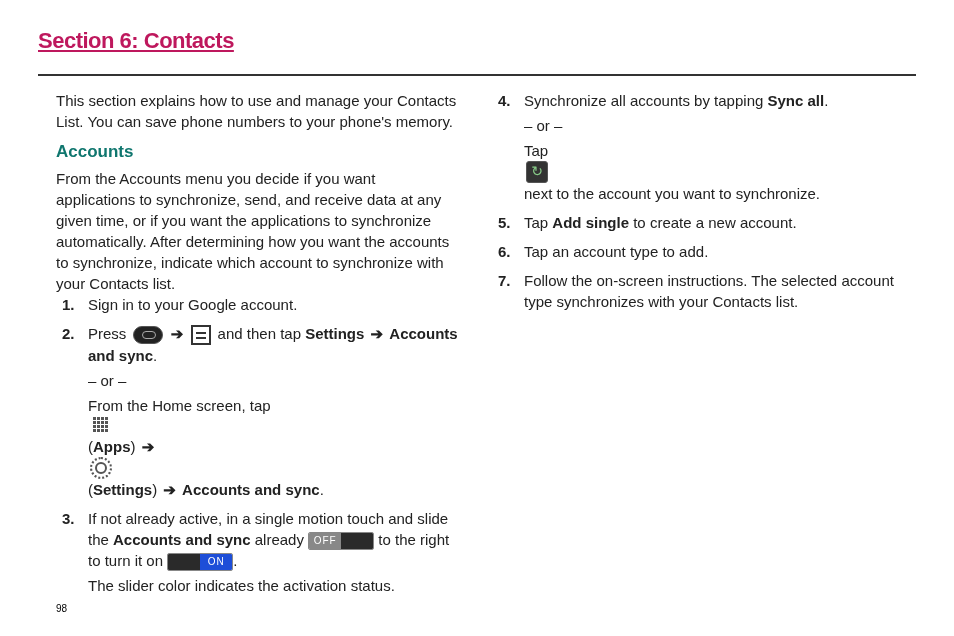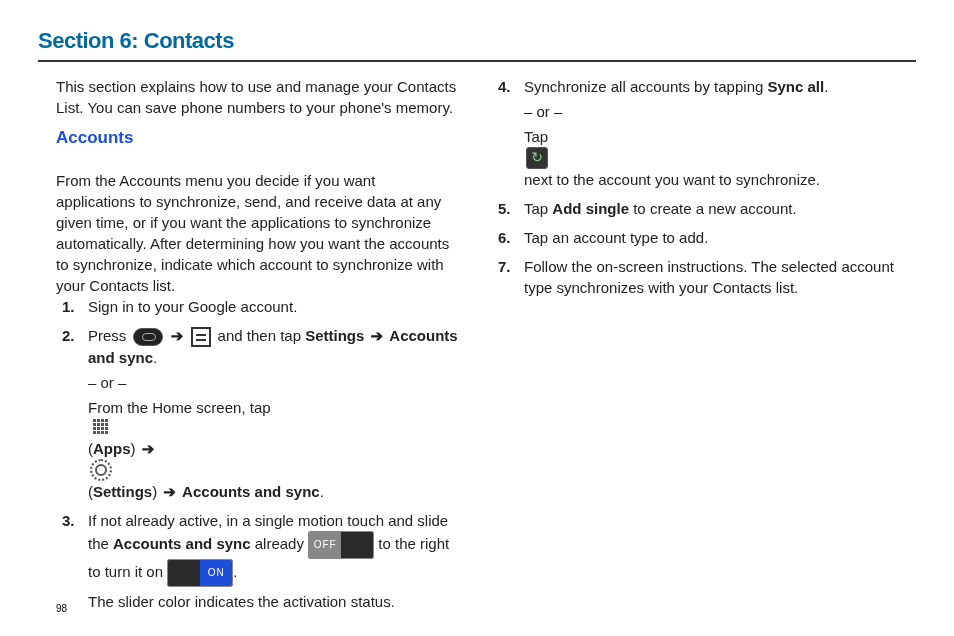--- a/index.html
+++ b/index.html
@@ -9,25 +9,26 @@
     }
     body {
       font-family: Arial, Helvetica, sans-serif;
       width: 954px;
       height: 636px;
       background: #fff;
       padding: 28px 38px 20px 38px;
       position: relative;
     }
     .section-title {
-      color: #0369a1;
+      color: #be185d;
       font-size: 22px;
       font-weight: bold;
-      margin-bottom: 6px;
+      margin-bottom: 20px;
       letter-spacing: -0.5px;
+      text-decoration: underline;
     }
     .divider {
       width: 100%;
       height: 2px;
       background: #333;
       margin-bottom: 14px;
     }
     .columns {
       display: flex;
       gap: 16px;
@@ -36,24 +37,24 @@
       width: 420px;
       font-size: 15px;
       line-height: 1.4;
       color: #222;
     }
     .intro {
       margin-bottom: 8px;
       margin-left: 18px;
     }
     .subheading {
-      color: #1d4ed8;
+      color: #0f766e;
       font-size: 17px;
       font-weight: bold;
-      margin-bottom: 20px;
+      margin-bottom: 4px;
       margin-left: 18px;
     }
     .para {
       margin-left: 18px;
     }
     ol {
       list-style: none;
       margin-left: 24px;
     }
     ol li {
@@ -131,21 +132,21 @@
       justify-content: center;
     }
     .settings-icon::after {
       content: '';
       width: 8px; height: 8px;
       border: 2px solid #555;
       border-radius: 50%;
     }
     .slider {
       display: inline-flex;
-      width: 66px; height: 28px;
+      width: 66px; height: 18px;
       border: 1px solid #888;
       border-radius: 2px;
       vertical-align: middle;
       overflow: hidden;
       font-size: 10px;
       color: #fff;
       align-items: center;
     }
     .slider .lbl {
       width: 33px;

